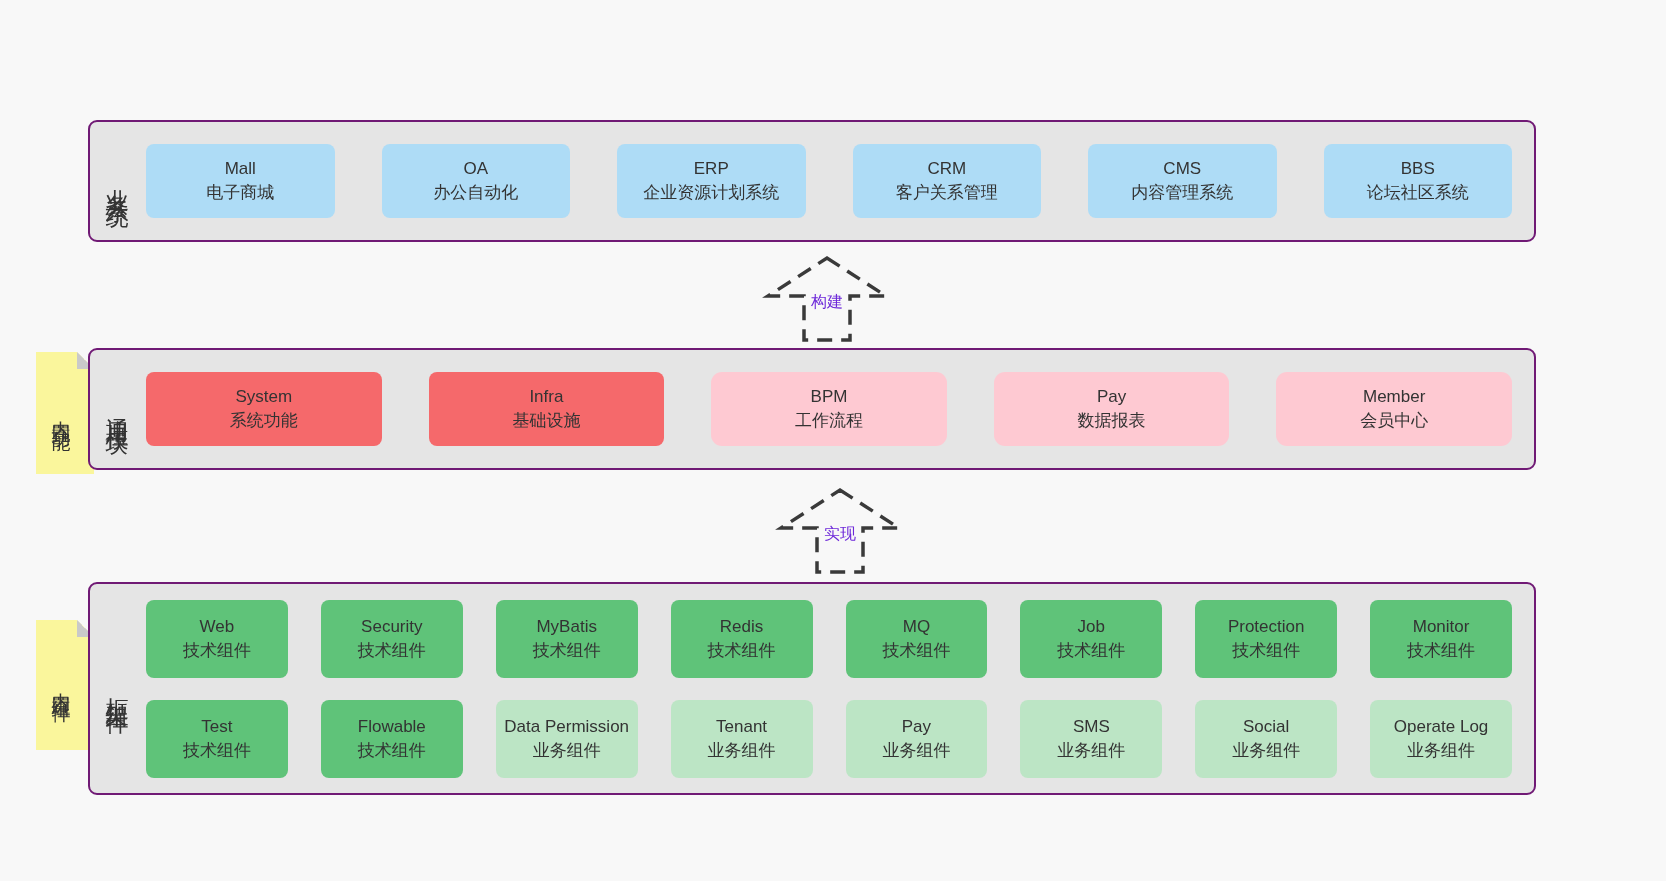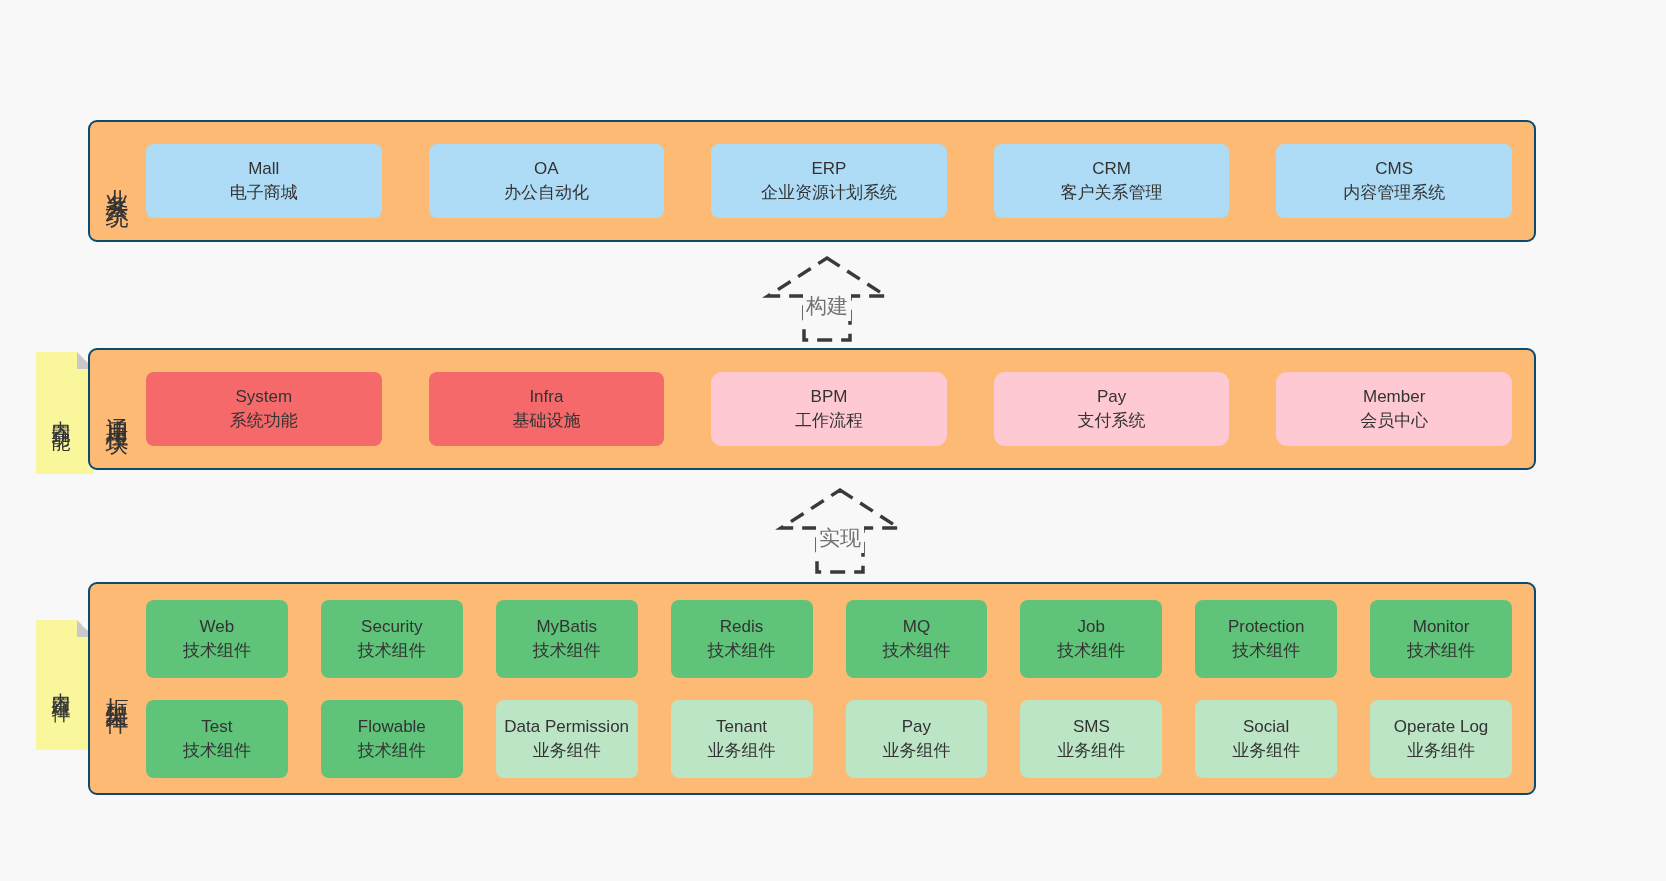--- a/index.html
+++ b/index.html
@@ -4,21 +4,21 @@
 <style>
   html,body{margin:0;padding:0;}
   body{
     width:1666px;height:881px;position:relative;overflow:hidden;
     background:#f8f8f8;
     font-family:"Liberation Sans","DejaVu Sans",sans-serif;
     color:#333;
   }
   .band{
     position:absolute;left:88px;width:1448px;
-    background:#fdba74;border:2px solid #0c4a6e;border-radius:9px;
+    background:#e5e5e5;border:2px solid #701a75;border-radius:9px;
     box-sizing:border-box;display:flex;z-index:1;
   }
   .band-label-wrap{width:56px;display:flex;align-items:center;justify-content:center;}
   .band-label{
     writing-mode:vertical-rl;text-orientation:upright;
     font-size:23px;letter-spacing:5px;color:#333;
   }
   .band-content{
     flex:1;display:flex;flex-direction:column;justify-content:center;
     gap:22px;padding-right:22px;
@@ -51,21 +51,21 @@
     font-size:19px;letter-spacing:4px;color:#333;margin-left:12px;
   }
   .sticky-common{top:352px;height:122px;}
   .sticky-frame{top:620px;height:130px;}
   .arrow{position:absolute;width:130px;height:88px;z-index:0;}
   .arrow-build{left:762px;top:255px;}
   .arrow-implement{left:775px;top:487px;}
   .arrow svg{display:block;width:130px;height:88px;}
   .arrow-label{
     position:absolute;left:50%;top:36px;transform:translateX(-50%);
-    background:#f8f8f8;padding:1px 3px;font-size:21px;color:#737373;white-space:nowrap;
+    background:#f8f8f8;padding:1px 3px;font-size:16px;color:#6d28d9;white-space:nowrap;
   }
   #b-business{top:120px;height:122px;}
   #b-common{top:348px;height:122px;}
   #b-frame{top:582px;height:213px;}
 </style>
 </head>
 <body>
 
 <div class="sticky sticky-common">
   <span class="sticky-label">内置功能</span>
@@ -106,20 +106,24 @@
         <div class="box-sub">企业资源计划系统</div>
       </div>
       <div class="box" data-variant="blue">
         <div class="box-title">CRM</div>
         <div class="box-sub">客户关系管理</div>
       </div>
       <div class="box" data-variant="blue">
         <div class="box-title">CMS</div>
         <div class="box-sub">内容管理系统</div>
       </div>
+      <div class="box" data-variant="blue">
+        <div class="box-title">BBS</div>
+        <div class="box-sub">论坛社区系统</div>
+      </div>
     </div>
   </div>
 </div>
 
 <div class="band" id="b-common">
   <div class="band-label-wrap">
     <span class="band-label">通用模块</span>
   </div>
   <div class="band-content">
     <div class="row">
@@ -130,21 +134,21 @@
       <div class="box" data-variant="red">
         <div class="box-title">Infra</div>
         <div class="box-sub">基础设施</div>
       </div>
       <div class="box" data-variant="pink">
         <div class="box-title">BPM</div>
         <div class="box-sub">工作流程</div>
       </div>
       <div class="box" data-variant="pink">
         <div class="box-title">Pay</div>
-        <div class="box-sub">支付系统</div>
+        <div class="box-sub">数据报表</div>
       </div>
       <div class="box" data-variant="pink">
         <div class="box-title">Member</div>
         <div class="box-sub">会员中心</div>
       </div>
     </div>
   </div>
 </div>
 
 <div class="band band-frame" id="b-frame">

